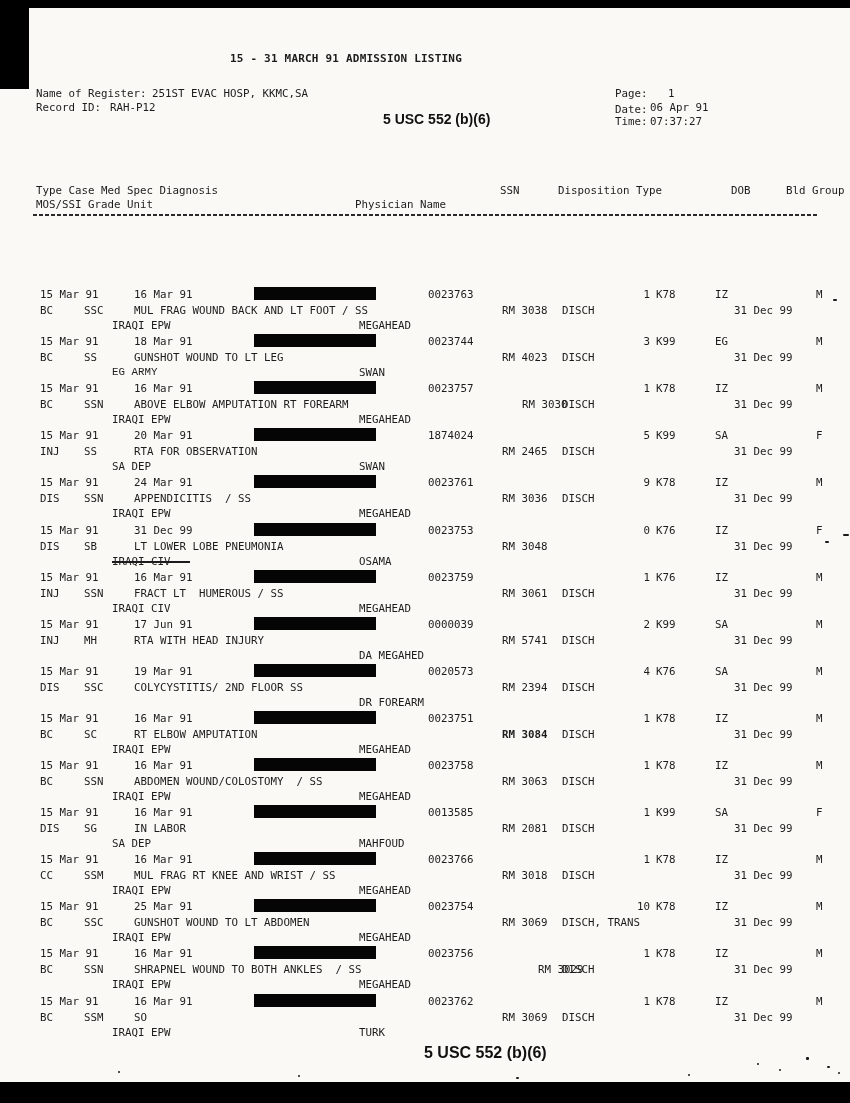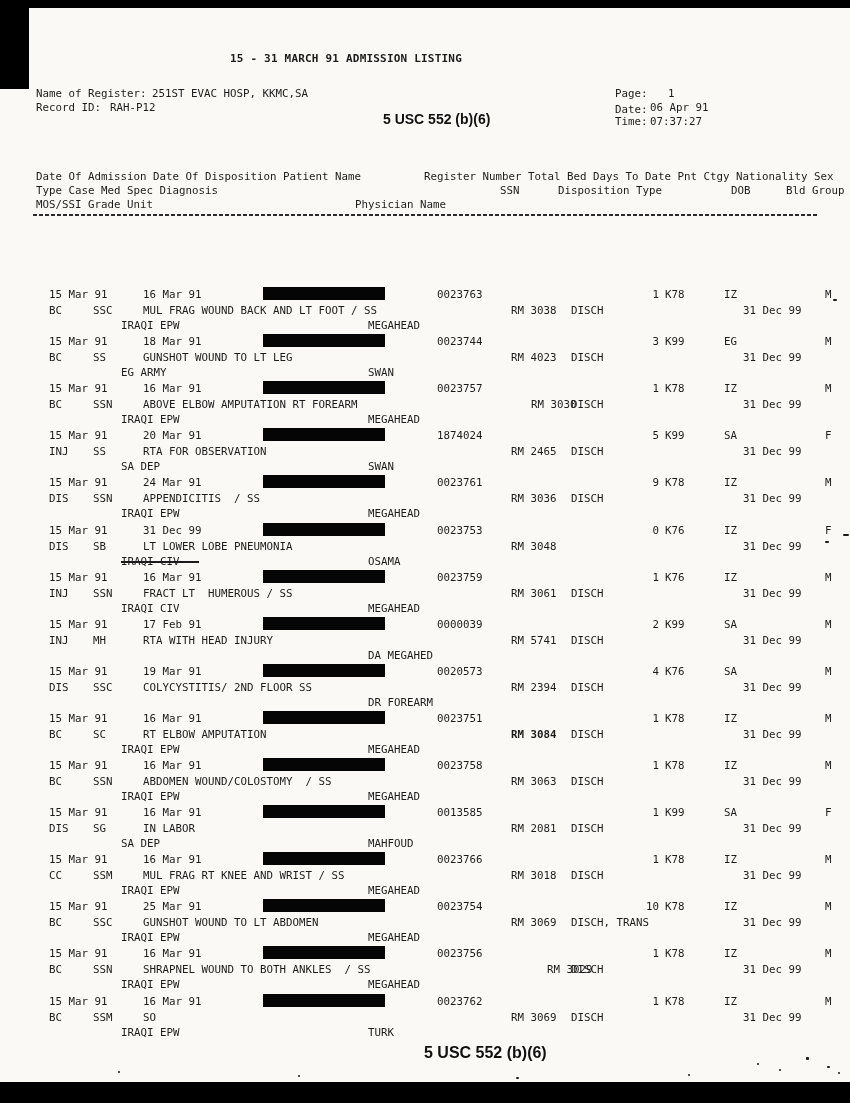--- a/index.html
+++ b/index.html
@@ -5,21 +5,21 @@
   html,body{margin:0;padding:0;background:#4a4a4a;}
   .page{position:relative;width:850px;height:1103px;margin:0 auto;background:var(--paper,#faf9f5);
         overflow:hidden;font-family:"DejaVu Sans Mono","Liberation Mono",monospace;}
   .t{position:absolute;font-size:10.8px;line-height:13px;white-space:pre;color:var(--ink,#1c1c1c);}
   .title{font-size:11px;font-weight:bold;letter-spacing:.2px;}
   .stamp{position:absolute;font-family:"Liberation Sans",sans-serif;font-weight:bold;color:#101010;white-space:pre;}
   .stamp.top{font-size:14px;}
   .stamp.bottom{font-size:16px;}
   .sep{position:absolute;left:33px;top:214px;width:786px;height:2px;
        background:repeating-linear-gradient(90deg,#2a2a2a 0 4px,transparent 4px 6px);}
-  .record{position:absolute;left:13px;width:676px;height:47px;}
+  .record{position:absolute;left:4px;width:676px;height:47px;}
   .redact{position:absolute;left:250px;top:-1px;width:122px;height:13px;background:var(--redaction,#050505);}
   .days{width:30px;text-align:right;}
   .strike{text-decoration:line-through;text-decoration-thickness:1.5px;}
   .artifact{position:absolute;background:#000;}
   .bar-top{left:0;top:0;width:850px;height:8px;}
   .corner-tl{left:0;top:0;width:29px;height:89px;}
   .bar-bottom{left:0;top:1082px;width:850px;height:21px;}
   .speck{position:absolute;background:#1b1b1b;border-radius:1px;}
 </style>
 </head>
@@ -39,22 +39,20 @@
 
   <span class="t" style="left:615px;top:87px">Page:</span>
   <span class="t" style="left:668px;top:87px">1</span>
   <span class="t" style="left:615px;top:103px">Date:</span>
   <span class="t" style="left:650px;top:101px">06 Apr 91</span>
   <span class="t" style="left:615px;top:115px">Time:</span>
   <span class="t" style="left:650px;top:115px">07:37:27</span>
 
   <div class="stamp top" style="left:383px;top:111px">5 USC 552 (b)(6)</div>
 
-  <span class="t" style="left:36px;top:170px">Date Of Admission Date Of Disposition Patient Name</span>
-  <span class="t" style="left:424px;top:170px">Register Number Total Bed Days To Date Pnt Ctgy Nationality Sex</span>
   <span class="t" style="left:36px;top:184px">Type Case Med Spec Diagnosis</span>
   <span class="t" style="left:500px;top:184px">SSN</span>
   <span class="t" style="left:558px;top:184px">Disposition Type</span>
   <span class="t" style="left:731px;top:184px">DOB</span>
   <span class="t" style="left:786px;top:184px">Bld Group</span>
   <span class="t" style="left:36px;top:198px">MOS/SSI Grade Unit</span>
   <span class="t" style="left:355px;top:198px">Physician Name</span>
 
   <div class="sep"></div>
 
@@ -84,21 +82,21 @@
         <span class="t days" style="left: 616px; top: 0px;">3</span>
         <span class="t" style="left: 652px; top: 0px;">K99</span>
         <span class="t" style="left: 711px; top: 0px;">EG</span>
         <span class="t" style="left: 812px; top: 0px;">M</span>
         <span class="t" style="left: 36px; top: 16px;">BC</span>
         <span class="t" style="left: 80px; top: 16px;">SS</span>
         <span class="t" style="left: 130px; top: 16px;">GUNSHOT WOUND TO LT LEG</span>
         <span class="t" style="left: 498px; top: 16px;">RM 4023</span>
         <span class="t" style="left: 558px; top: 16px;">DISCH</span>
         <span class="t" style="left: 730px; top: 16px;">31 Dec 99</span>
-        <span class="t" style="left: 108px; top: 31px;">EG ARMY</span>
+        <span class="t" style="left: 108px; top: 31px; font-family: Liberation Mono, monospace;">EG ARMY</span>
         <span class="t" style="left: 355px; top: 31px;">SWAN</span>
         <div class="redact"></div>
       </div>
       <div class="record" style="top: 382.2px;">
         <span class="t" style="left: 36px; top: 0px;">15 Mar 91</span>
         <span class="t" style="left: 130px; top: 0px;">16 Mar 91</span>
         <span class="t" style="left: 424px; top: 0px;">0023757</span>
         <span class="t days" style="left: 616px; top: 0px;">1</span>
         <span class="t" style="left: 652px; top: 0px;">K78</span>
         <span class="t" style="left: 711px; top: 0px;">IZ</span>
@@ -180,21 +178,21 @@
         <span class="t" style="left: 130px; top: 16px;">FRACT LT  HUMEROUS / SS</span>
         <span class="t" style="left: 498px; top: 16px;">RM 3061</span>
         <span class="t" style="left: 558px; top: 16px;">DISCH</span>
         <span class="t" style="left: 730px; top: 16px;">31 Dec 99</span>
         <span class="t" style="left: 108px; top: 31px;">IRAQI CIV</span>
         <span class="t" style="left: 355px; top: 31px;">MEGAHEAD</span>
         <div class="redact"></div>
       </div>
       <div class="record" style="top: 617.7px;">
         <span class="t" style="left: 36px; top: 0px;">15 Mar 91</span>
-        <span class="t" style="left: 130px; top: 0px;">17 Feb 91</span>
+        <span class="t" style="left: 130px; top: 0px;">17 Jun 91</span>
         <span class="t" style="left: 424px; top: 0px;">0000039</span>
         <span class="t days" style="left: 616px; top: 0px;">2</span>
         <span class="t" style="left: 652px; top: 0px;">K99</span>
         <span class="t" style="left: 711px; top: 0px;">SA</span>
         <span class="t" style="left: 812px; top: 0px;">M</span>
         <span class="t" style="left: 36px; top: 16px;">INJ</span>
         <span class="t" style="left: 80px; top: 16px;">MH</span>
         <span class="t" style="left: 130px; top: 16px;">RTA WITH HEAD INJURY</span>
         <span class="t" style="left: 498px; top: 16px;">RM 5741</span>
         <span class="t" style="left: 558px; top: 16px;">DISCH</span>

